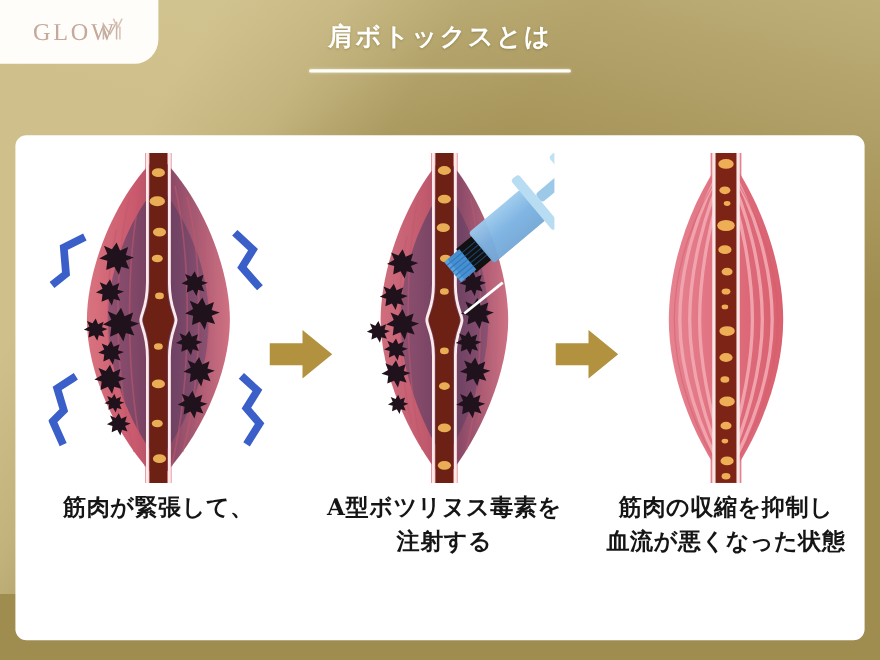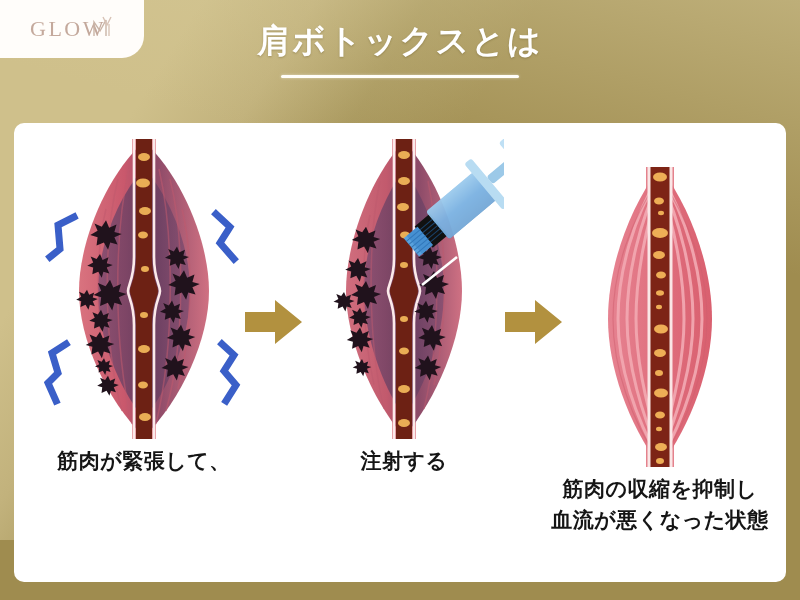--- a/index.html
+++ b/index.html
@@ -45,21 +45,21 @@
     width:24px; height:26px;
   }
 
   
   #title-wrap {
     position:absolute; left:0; top:20px; width:800px;
     text-align:center; z-index:5;
   }
   #title {
     font-family:"DejaVu Serif", serif;
-    font-size:33px; font-weight:700; color:#ffffff;
+    font-size:23px; font-weight:700; color:#ffffff;
     letter-spacing:2px; line-height:1.25;
     text-shadow:0 1px 2px rgba(90,75,30,.35);
   }
   #title-rule {
     margin:14px auto 0; width:238px; height:3px;
     background:#fffef9; border-radius:2px;
     box-shadow:0 0 3px rgba(255,255,255,.5);
   }
 
   
@@ -70,21 +70,21 @@
     z-index:4; overflow:hidden;
   }
 
   #panels {
     position:absolute; inset:0;
     display:flex; align-items:stretch;
   }
   .panel { position:relative; flex:0 0 auto; }
   .p1 { width:260px; }
   .p2 { width:260px; }
-  .p3 { width:252px;margin-top:28px; }
+  .p3 { width:252px; }
   .arrowcell { flex:1 1 auto; position:relative; }
 
   .art {
     position:absolute; left:50%; top:16px;
     transform:translateX(-50%);
     width:200px; height:300px;
   }
   .art svg { width:100%; height:100%; display:block; }
 
   .caption {
@@ -340,20 +340,21 @@
               <line x1="92" y1="70" x2="126" y2="70"></line>
               <line x1="92" y1="74" x2="126" y2="74"></line>
             </g>
             <rect x="96" y="54" width="14" height="24" fill="#2f79c4" opacity=".45"></rect>
           </g>
 
           <path d="M118 146 L153 118" stroke="#ffffff" stroke-width="2.6" fill="none"></path>
         </svg>
       </div>
       <div class="caption">
+        <span class="ln">A型ボツリヌス毒素を</span>
         <span class="ln">注射する</span>
       </div>
     </div>
 
     <div class="arrowcell">
       <svg class="arrow-icon" viewBox="0 0 58 48">
         <path d="M0 14 L30 14 L30 2 L57 24 L30 46 L30 34 L0 34 Z" fill="#b2913f"></path>
       </svg>
     </div>
 

